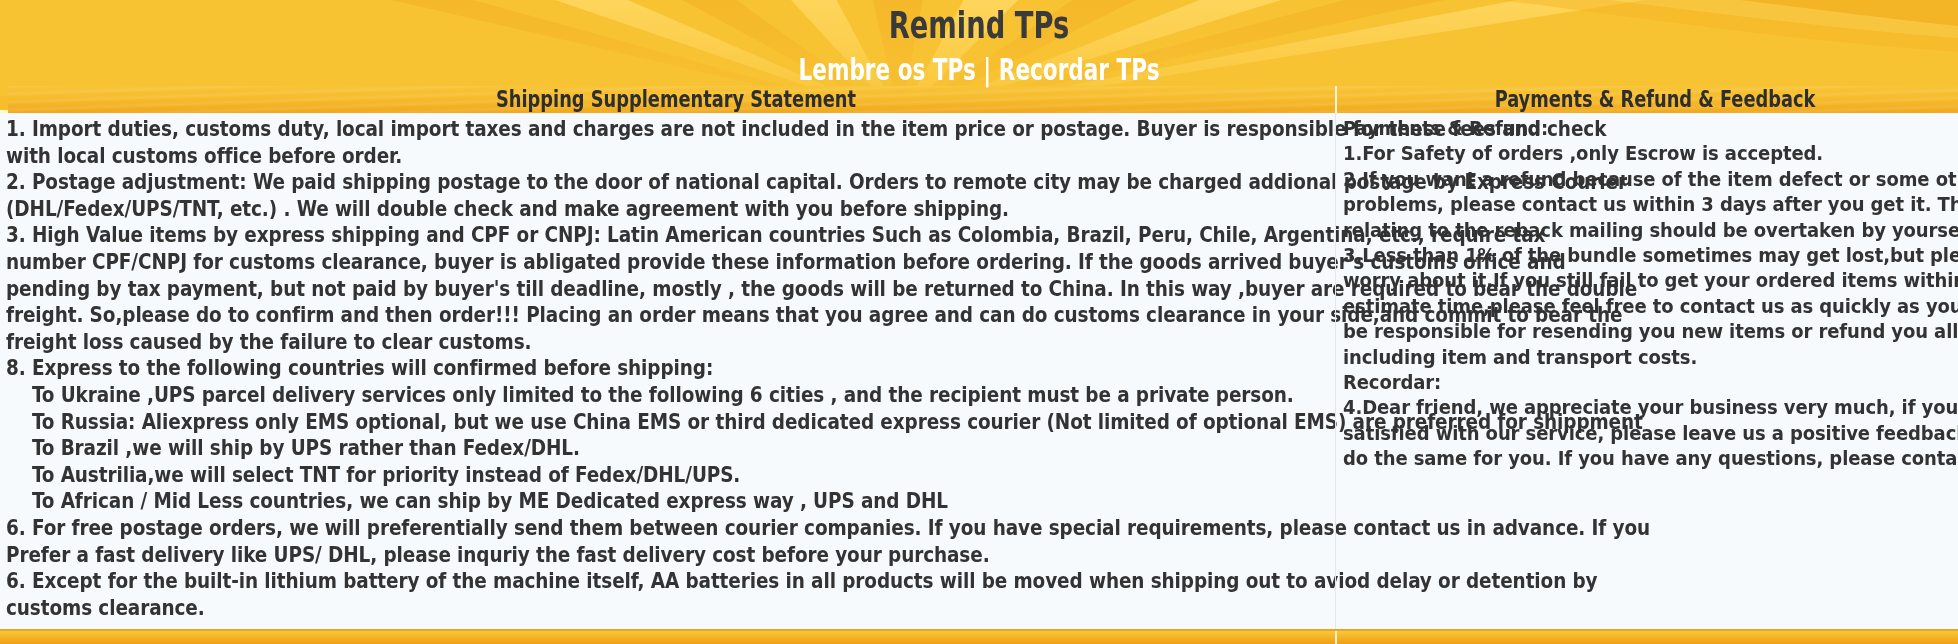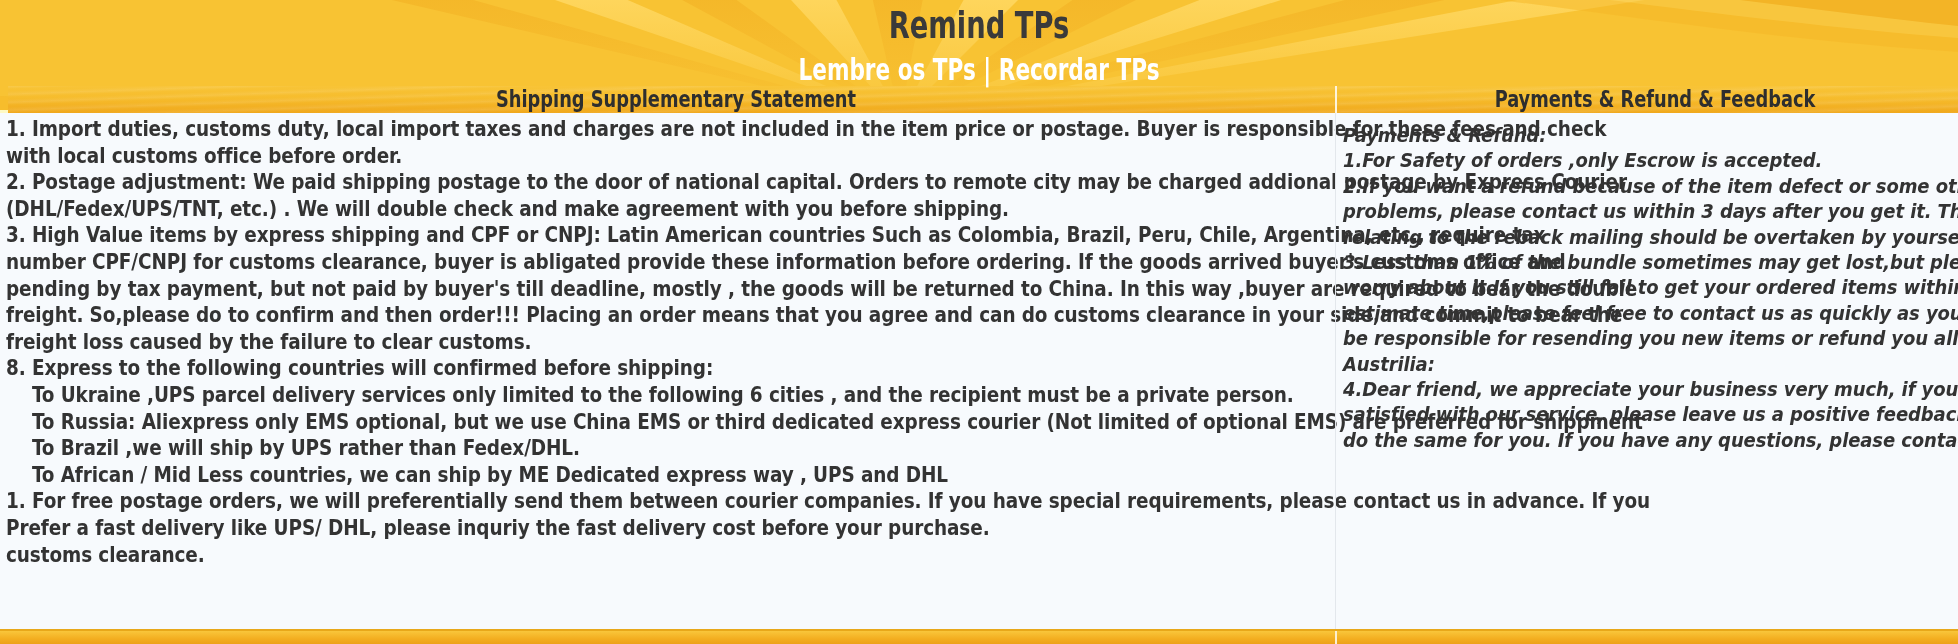--- a/index.html
+++ b/index.html
@@ -132,22 +132,21 @@
     box-sizing: border-box;
   }
   .col-left {
     left: 0;
     width: 1335px;
     padding: 3px 6px 0 6px;
   }
   .col-right {
     left: 1337px;
     width: 621px;
-    padding: 10px 8px 0 6px;
-    font-style: italic;
+    padding: 3px 8px 0 6px;
   }
   .col-sep {
     position: absolute;
     left: 1335px; top: 113px;
     width: 1px; height: 518px;
     background: #E3E7EC;
   }
 
   
   .ltext {
@@ -253,37 +252,40 @@
       <div class="ltext">(DHL/Fedex/UPS/TNT, etc.) . We will double check and make agreement with you before shipping.</div>
       <div class="ltext">3. High Value items by express shipping and CPF or CNPJ:   Latin American countries Such as Colombia, Brazil, Peru, Chile, Argentina, etc., require tax</div>
       <div class="ltext">number CPF/CNPJ for customs clearance, buyer is abligated provide these information before ordering. If the goods arrived buyer's customs office and</div>
       <div class="ltext">pending by tax payment, but not paid by buyer's till deadline, mostly , the goods will be returned to China. In this way ,buyer are required to bear the double</div>
       <div class="ltext">freight. So,please do to confirm and then order!!! Placing an order means that you agree and can do customs clearance in your side,and commit to bear the</div>
       <div class="ltext">freight loss caused by the failure to clear customs.</div>
       <div class="ltext">8. Express to the following countries will confirmed before shipping:</div>
       <div class="ltext indent">To Ukraine ,UPS parcel delivery services only limited to the following 6 cities , and the recipient must be a private person.</div>
       <div class="ltext indent">To Russia: Aliexpress only EMS optional, but we use China EMS or third dedicated express courier (Not limited of optional EMS) are preferred for shippment</div>
       <div class="ltext indent">To Brazil ,we will ship by UPS rather than Fedex/DHL.</div>
+      <div class="ltext indent">To Austrilia,we will select TNT for priority instead of Fedex/DHL/UPS.</div>
       <div class="ltext indent">To African / Mid Less countries, we can ship by ME Dedicated express way , UPS and DHL</div>
-      <div class="ltext">1. For free postage orders, we will preferentially send them between courier companies. If you have special requirements, please contact us in advance. If you</div>
+      <div class="ltext">6. For free postage orders, we will preferentially send them between courier companies. If you have special requirements, please contact us in advance. If you</div>
       <div class="ltext">Prefer a fast delivery like UPS/ DHL, please inquriy the fast delivery cost before your purchase.</div>
+      <div class="ltext">6. Except for the built-in lithium battery of the machine itself, AA batteries in all products will be moved when shipping out to aviod delay or detention by</div>
       <div class="ltext">customs clearance.</div>
     </div>
 
     <div class="col col-right">
       <div class="rtext">Payments &amp; Refund:</div>
       <div class="rtext">1.For Safety of orders ,only Escrow is accepted.</div>
       <div class="rtext">2.If you want a refund because of the item defect or some other quality</div>
       <div class="rtext">problems, please contact us within 3 days after you get it. The fee</div>
       <div class="rtext">relating to the reback mailing should be overtaken by yourself.</div>
       <div class="rtext">3.Less than 1% of the bundle sometimes may get lost,but please don't</div>
       <div class="rtext">worry about it.If you still fail to get your ordered items within the</div>
       <div class="rtext">estimate time,please feel free to contact us as quickly as you can.We will</div>
       <div class="rtext">be responsible for resending you new items or refund you all the payment</div>
-      <div class="rtext">Austrilia:</div>
+      <div class="rtext">including item and transport costs.</div>
+      <div class="rtext">Recordar:</div>
       <div class="rtext">4.Dear friend, we appreciate your business very much, if you are</div>
       <div class="rtext">satisfied with our service, please leave us a positive feedback. and we will</div>
       <div class="rtext">do the same for you. If you have any questions, please contact us first,</div>
     </div>
 
   </div>
 
   <div class="col-sep"></div>
   <div class="bottom-rule"></div>
   <div class="bottom-bar">

